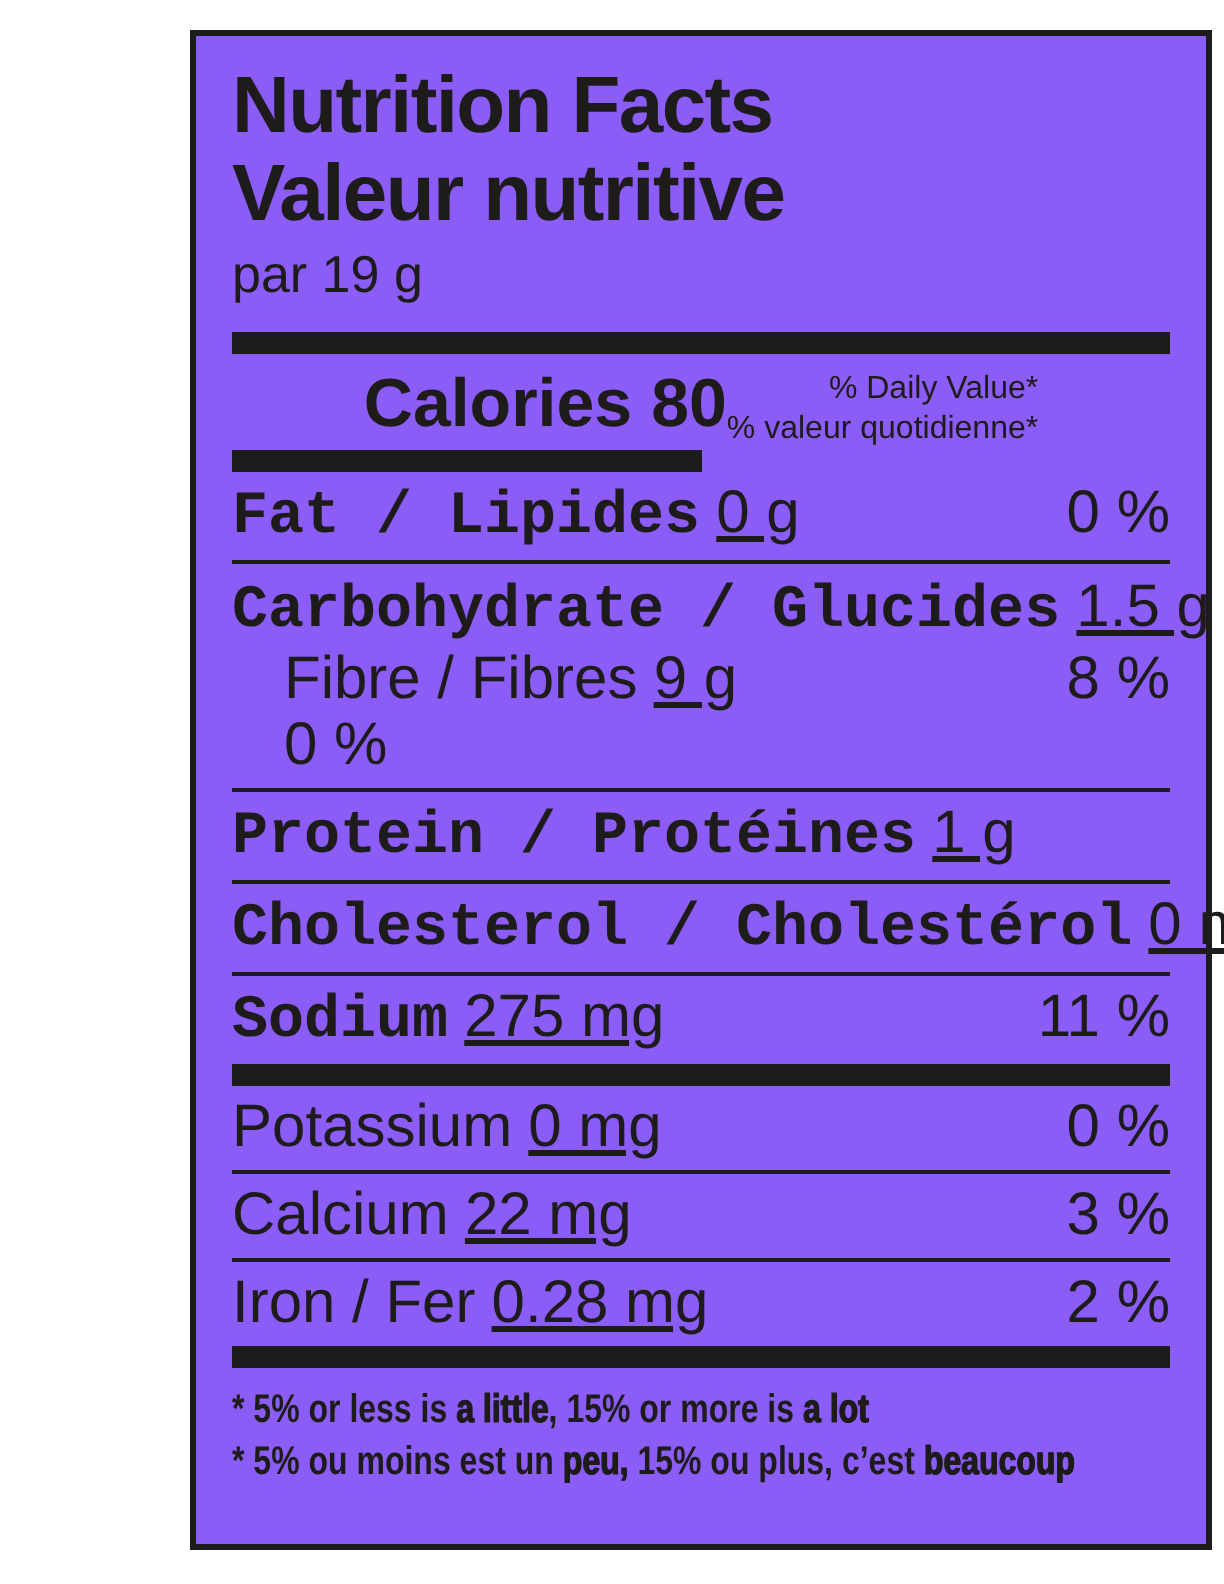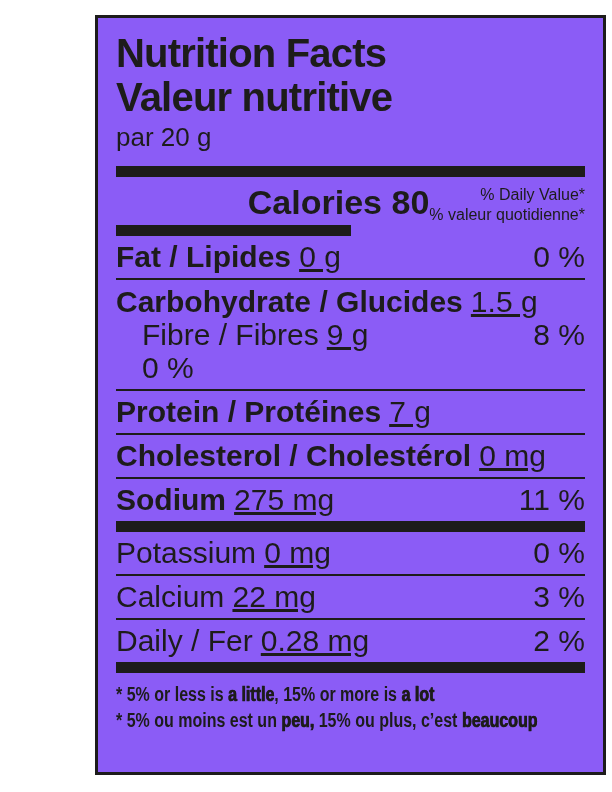--- a/index.html
+++ b/index.html
@@ -41,21 +41,21 @@
     line-height: 28px;
     font-weight: 400;
   }
   .bar {
     height: 11px;
     background: #1d1c1b;
   }
   .bar-top { margin-top: 15px; }
   .cal-row {
     display: flex;
-    justify-content: flex-end;
+    justify-content: center;
     margin-top: 6px;
     height: 42px;
   }
   .cal-left {
     font-size: 34px;
     line-height: 38px;
     font-weight: 700;
     white-space: nowrap;
   }
   .cal-left .val { margin-left: 0.28em; }
@@ -76,21 +76,21 @@
     justify-content: space-between;
     align-items: baseline;
     padding: 5px 0;
     font-size: 30px;
     line-height: 32px;
     font-weight: 400;
   }
   .group { padding: 5px 0; }
   .group .row { padding: 0; line-height: 33px; }
   .row .nm { white-space: nowrap; }
-  .row .nm .b { font-weight: 700; }
+  .row .nm .b { font-weight: 700; font-family: Liberation Mono, monospace; }
   .row .nm .amt { margin-left: 0.27em; text-decoration: underline; }
   .row .dv { white-space: nowrap; }
   .row.sub { padding-left: 26px; }
   .rule {
     border-top: 2px solid #1d1c1b;
     height: 0;
   }
   .footnotes {
     margin-top: 8px;
   }
@@ -112,21 +112,21 @@
 
 <div class="page">
   <div class="nft">
 
     <div class="title">
       <div>Nutrition Facts</div>
       <div>Valeur nutritive</div>
     </div>
 
     <div class="serving">
-      <div>par 20 g</div>
+      <div>par 19 g</div>
     </div>
 
     <div class="bar bar-top"></div>
 
     <div class="cal-row">
       <div class="cal-left">
         <span>Calories</span><span class="val">80</span>
       </div>
       <div class="dv-head">
         <div>% Daily Value*</div>
@@ -153,21 +153,21 @@
         <div class="dv">8 %</div>
       </div>
       <div class="row sub">
         <div class="dv">0 %</div>
       </div>
     </div>
 
     <div class="rule"></div>
 
     <div class="row">
-      <div class="nm"><span class="b">Protein / Protéines</span><span class="amt">7 g</span></div>
+      <div class="nm"><span class="b">Protein / Protéines</span><span class="amt">1 g</span></div>
       <div class="dv"></div>
     </div>
 
     <div class="rule"></div>
 
     <div class="row">
       <div class="nm"><span class="b">Cholesterol / Cholestérol</span><span class="amt">0 mg</span></div>
       <div class="dv"></div>
     </div>
 
@@ -188,21 +188,21 @@
     <div class="rule"></div>
 
     <div class="row">
       <div class="nm"><span>Calcium</span><span class="amt">22 mg</span></div>
       <div class="dv">3 %</div>
     </div>
 
     <div class="rule"></div>
 
     <div class="row">
-      <div class="nm"><span>Daily / Fer</span><span class="amt">0.28 mg</span></div>
+      <div class="nm"><span>Iron / Fer</span><span class="amt">0.28 mg</span></div>
       <div class="dv">2 %</div>
     </div>
 
     <div class="bar"></div>
 
     <div class="footnotes">
       <div class="fn"><span>* 5% or less is </span><span class="xb">a little</span><span>, 15% or more is </span><span class="xb">a lot</span></div>
       <div class="fn"><span>* 5% ou moins est un </span><span class="xb">peu,</span><span> 15% ou plus, c’est </span><span class="xb">beaucoup</span></div>
     </div>
 

